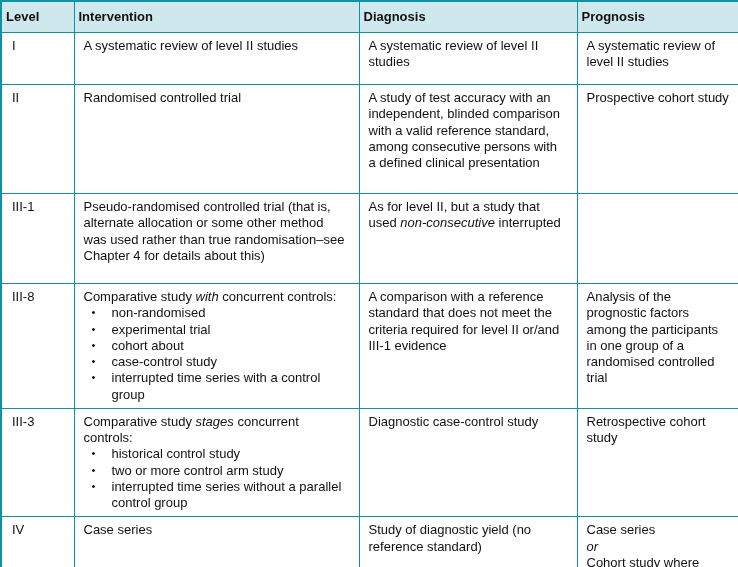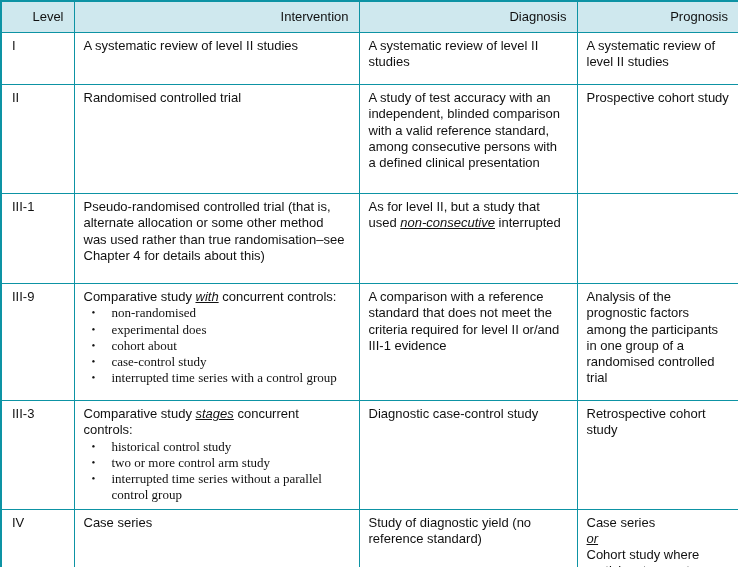--- a/index.html
+++ b/index.html
@@ -23,40 +23,39 @@
   th,td{
     border:1.5px solid var(--border);
     vertical-align:top;
     padding:5px 9px;
     font-size:13px;
     line-height:1.25;
     overflow:hidden;
   }
   thead th{
     background:var(--header-bg);
-    font-weight:normal;
-    text-align:right;
+    font-weight:bold;
+    text-align:left;
     vertical-align:middle;
-    padding:3px 10px;
+    padding:3px 4px;
     height:24px;
   }
   td.lvl{padding-left:10px;}
   tr.r0 td{height:41px;}
   tr.r1 td{height:98px;}
   tr.r2 td{height:79px;}
   tr.r3 td{height:106px;}
   tr.r4 td{height:97px;}
   tr.r5 td{height:108px;}
-  .it{font-style:italic;text-decoration:underline;}
+  .it{font-style:italic;}
   td .line{margin:0;}
   td ul{
     list-style:none;
     margin:0;
     padding:0 0 0 8px;
-    font-family:Liberation Serif, serif;
   }
   td ul li{
     padding-left:20px;
     position:relative;
   }
   td ul li::before{
     content:"\2022";
     position:absolute;
     left:0;
     font-size:11px;
@@ -110,26 +109,26 @@
       <td class="lvl">III-1</td>
       <td>
           <div class="line"><span>Pseudo-randomised controlled trial (that is, alternate allocation or some other method was used rather than true randomisation–see Chapter 4 for details about this)</span></div>
         </td>
       <td>
           <div class="line"><span>As for level II, but a study that used </span><span class="it">non-consecutive</span><span> interrupted</span></div>
         </td>
       <td></td>
     </tr>
     <tr class="r3">
-      <td class="lvl">III-9</td>
+      <td class="lvl">III-8</td>
       <td>
           <div class="line"><span>Comparative study </span><span class="it">with</span><span> concurrent controls:</span></div>
           <ul>
             <li>non-randomised</li>
-            <li>experimental does</li>
+            <li>experimental trial</li>
             <li>cohort about</li>
             <li>case-control study</li>
             <li>interrupted time series with a control group</li>
           </ul>
         </td>
       <td>
           <div class="line"><span>A comparison with a reference standard that does not meet the criteria required for level II or/and III-1 evidence</span></div>
         </td>
       <td>
           <div class="line"><span>Analysis of the prognostic factors among the participants in one group of a randomised controlled trial</span></div>

